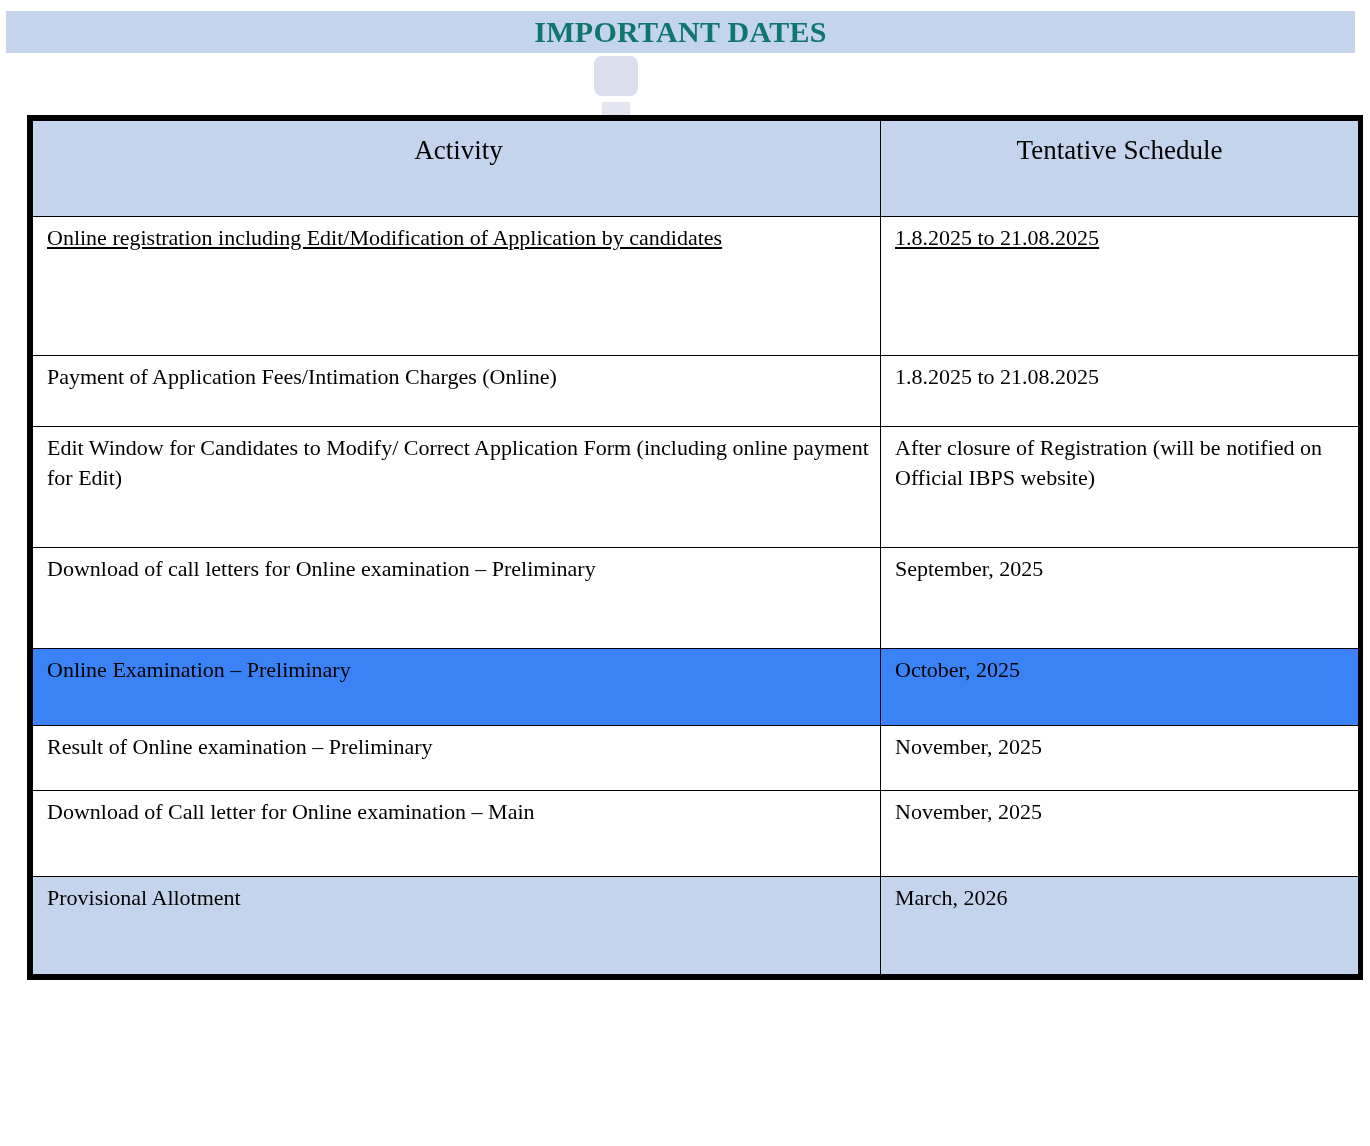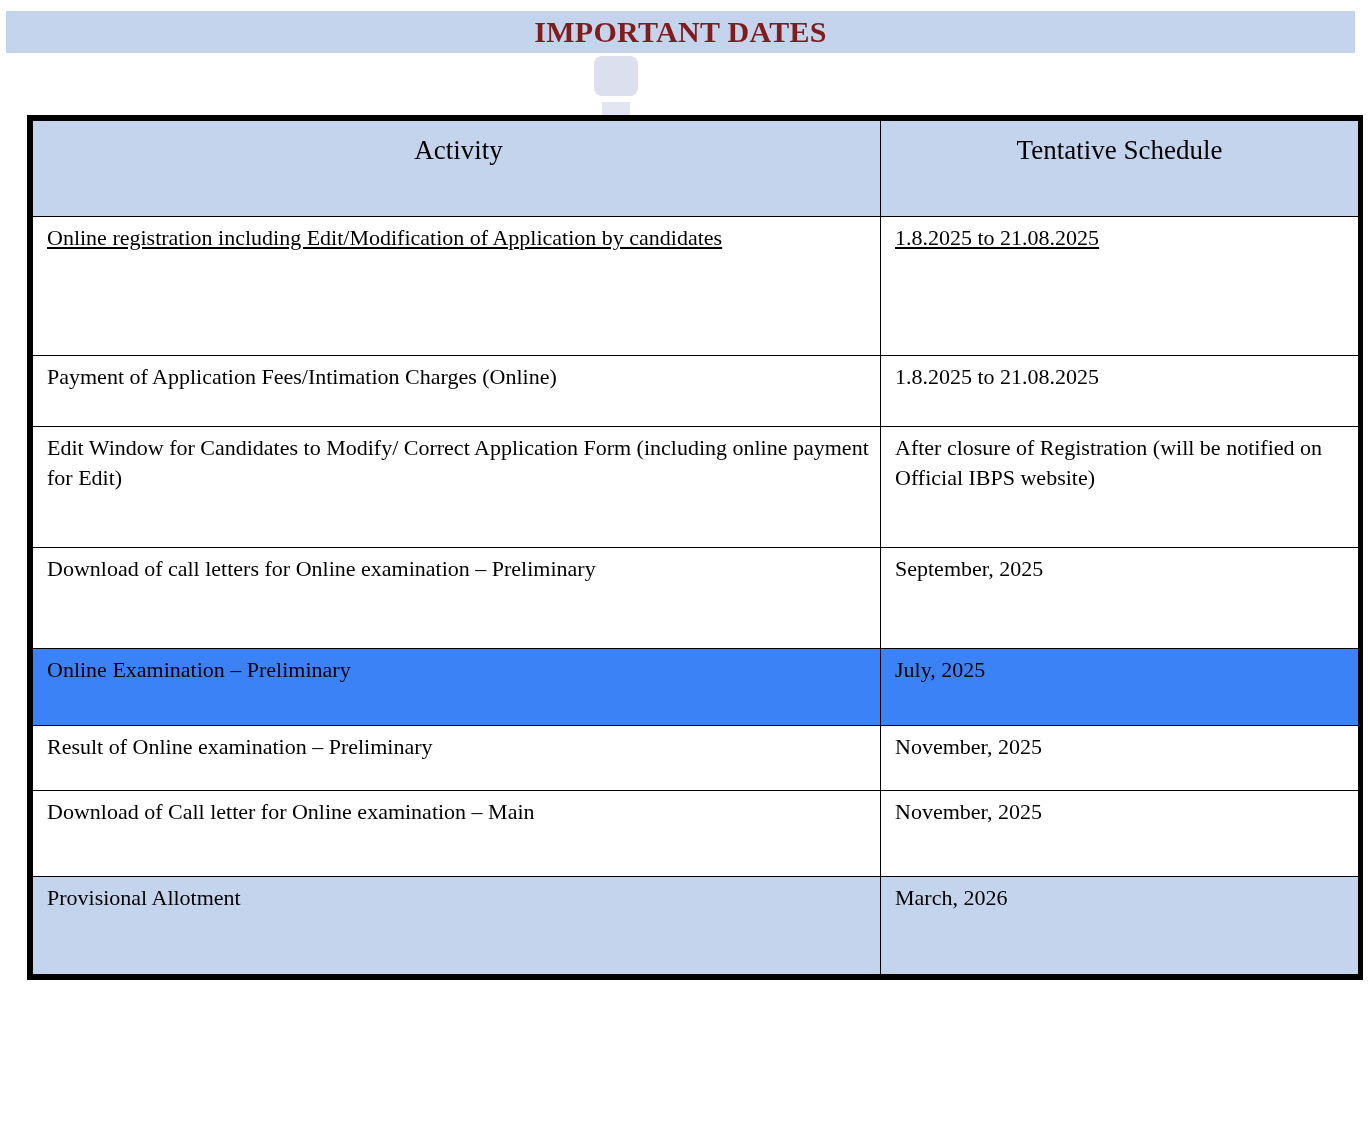--- a/index.html
+++ b/index.html
@@ -26,21 +26,21 @@
     background: #c4d4ed;
     display: flex;
     align-items: center;
     justify-content: center;
     z-index: 5;
   }
   #title-banner .title-text {
     font-size: 30px;
     font-weight: bold;
     letter-spacing: 0.3px;
-    color: #7f1d1d;
+    color: #0f766e;
     line-height: 1;
     white-space: nowrap;
   }
 
   
   #watermark {
     position: absolute;
     left: 566px;
     top: 52px;
     width: 210px;
@@ -186,21 +186,21 @@
         <tr class="r3">
           <td class="tint-white bold">Edit Window for Candidates to Modify/ Correct Application Form (including online payment for Edit)</td>
           <td class="tint-white bold">After closure of Registration (will be notified on Official IBPS website)</td>
         </tr>
         <tr class="r5">
           <td class="tint-white">Download of call letters for Online examination – Preliminary</td>
           <td class="tint-white">September, 2025</td>
         </tr>
         <tr class="r6">
           <td class="tint-peach bold">Online Examination – Preliminary</td>
-          <td class="tint-peach">July, 2025</td>
+          <td class="tint-peach">October, 2025</td>
         </tr>
         <tr class="r7">
           <td class="tint-white">Result of Online examination – Preliminary</td>
           <td class="tint-white">November, 2025</td>
         </tr>
         <tr class="r8">
           <td class="tint-white">Download of Call letter for Online examination – Main</td>
           <td class="tint-white">November, 2025</td>
         </tr>
         <tr class="r10">

